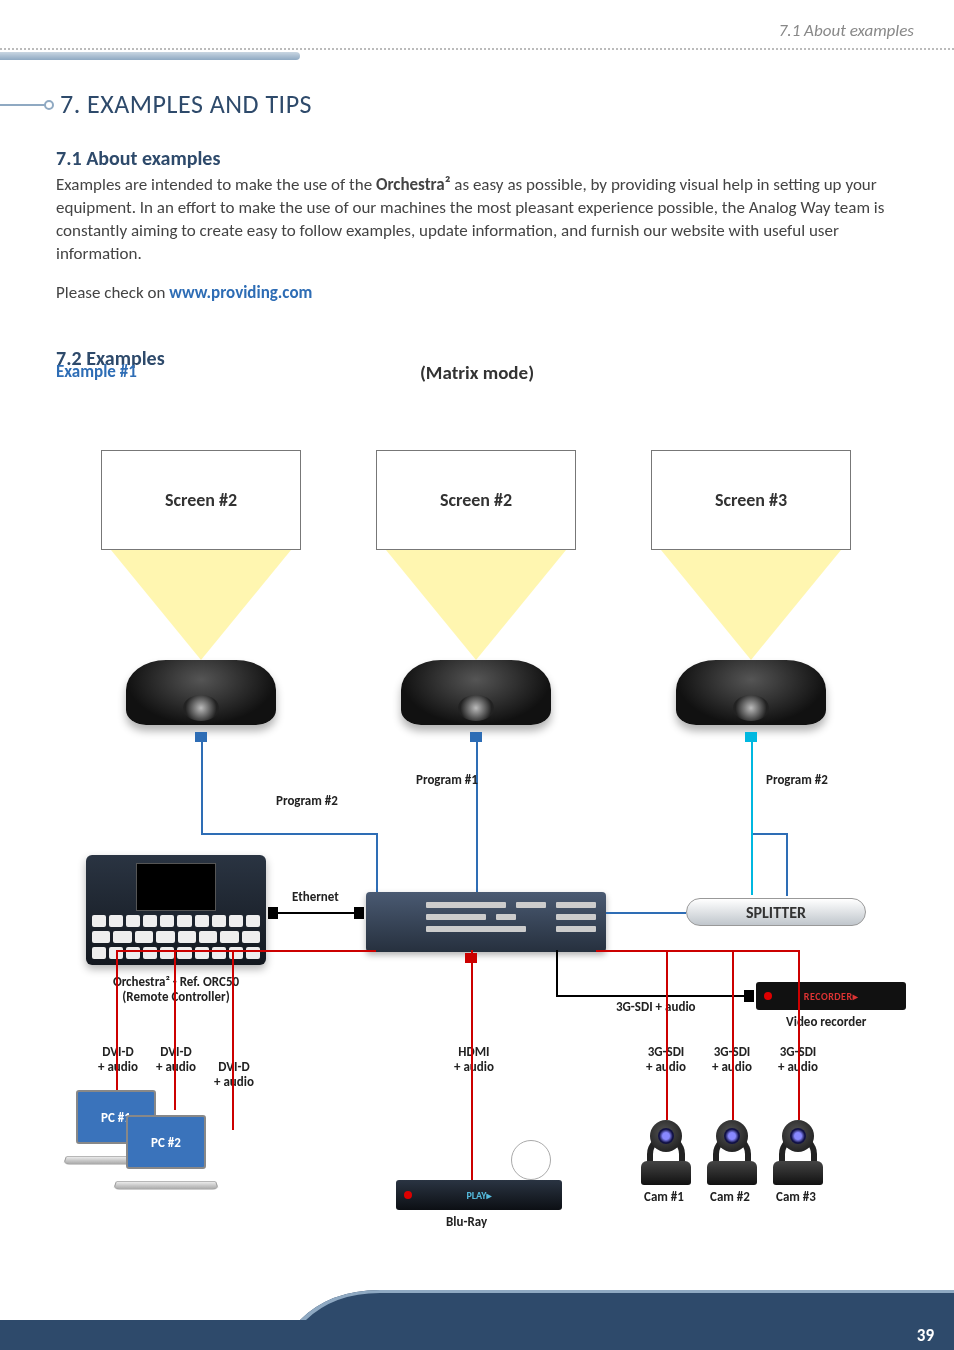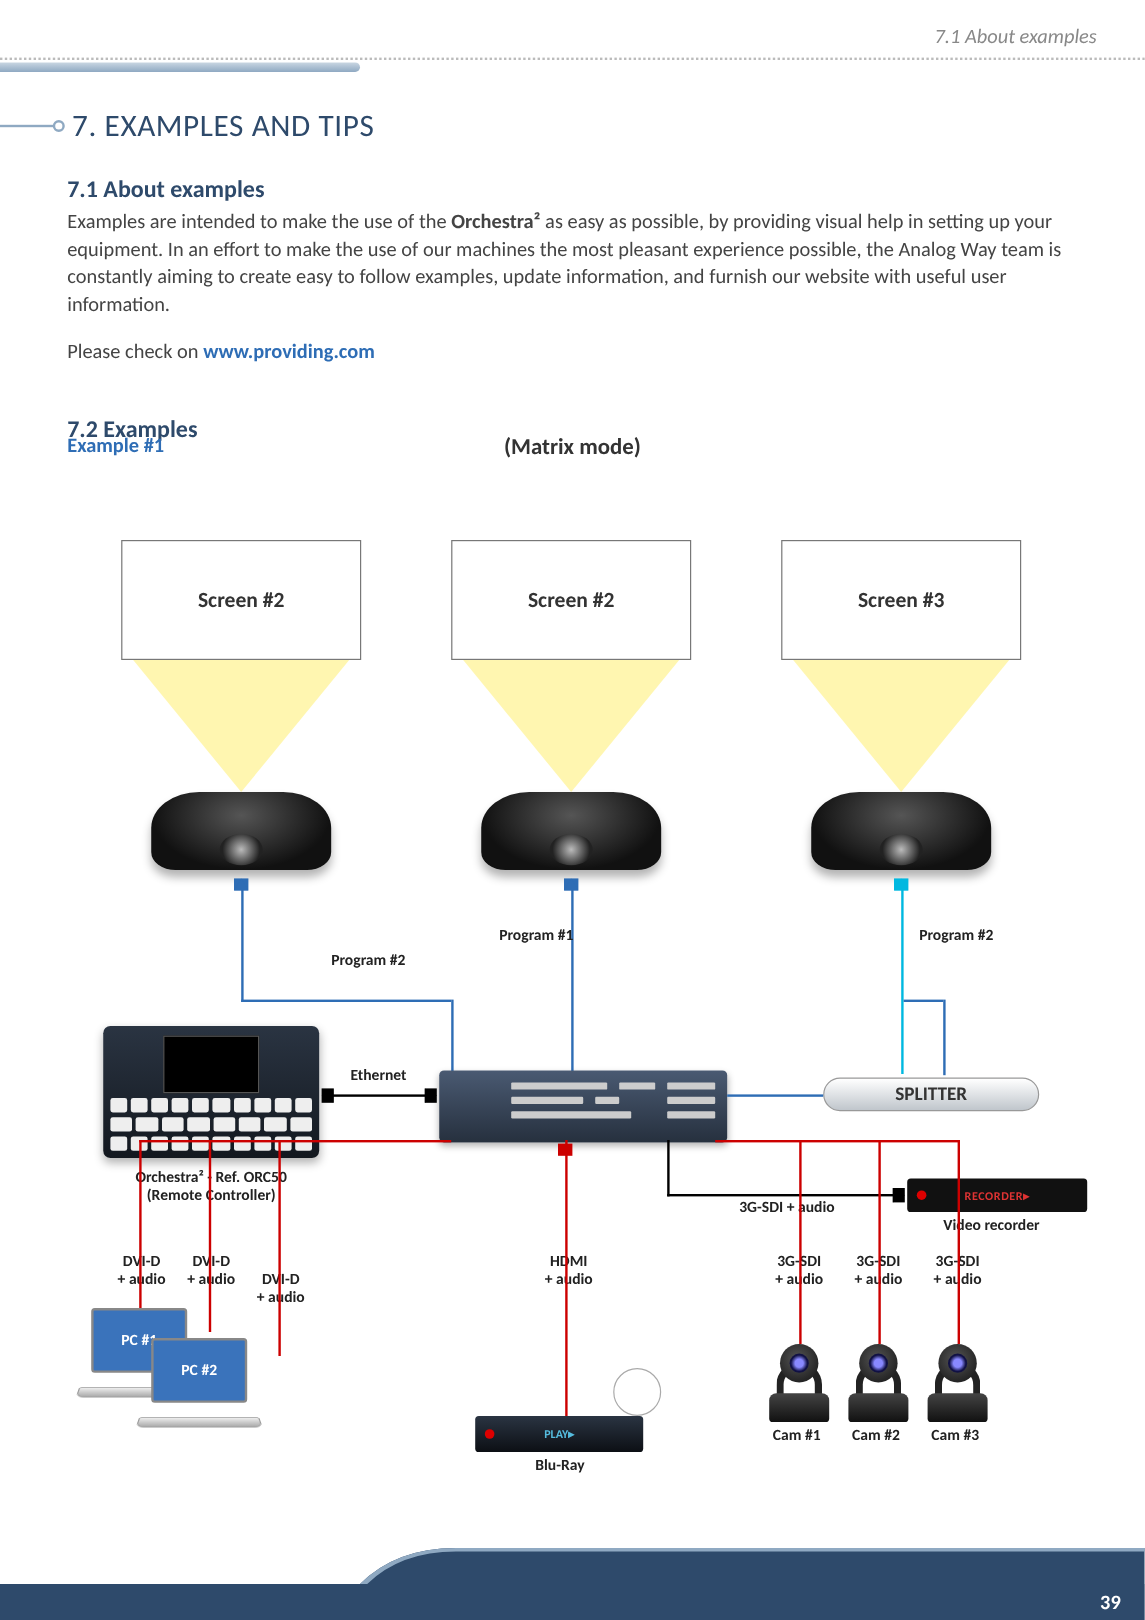--- a/index.html
+++ b/index.html
@@ -28,21 +28,21 @@
   .controller .krow span { flex: 1; background: #eee; border-radius: 2px; }
   .processor { position: absolute; width: 240px; height: 60px; background: linear-gradient(#4a5a72, #26303e); border-radius: 4px; box-shadow: 0 3px 6px rgba(0,0,0,0.3); }
   .processor .slot { position: absolute; background: #ccc; height: 6px; border-radius: 1px; }
   .splitter { position: absolute; width: 180px; height: 28px; background: linear-gradient(#fff, #c0c6cc); border: 1px solid #999; border-radius: 14px; display: flex; align-items: center; justify-content: center; font-size: 16px; font-weight: bold; color: #333; }
   .recorder { position: absolute; width: 150px; height: 28px; background: #111; border-radius: 3px; display: flex; align-items: center; justify-content: center; color: #d33; font-size: 10px; font-weight: bold; letter-spacing: 0.5px; }
   .recorder::before { content:""; position:absolute; left:8px; width:8px; height:8px; background:#d00; border-radius:50%; }
   .laptop { position: absolute; width: 100px; height: 80px; }
   .laptop .lid { position: absolute; top: 0; left: 10px; width: 80px; height: 54px; background: #333; border: 2px solid #888; border-radius: 3px; display: flex; align-items: center; justify-content: center; font-size: 13px; font-weight: bold; }
   .laptop .lid.blue { background: #3a73bb; color: #fff; }
   .laptop .base { position: absolute; bottom: 0; left: 0; width: 100px; height: 14px; background: linear-gradient(#eee, #aaa); border-radius: 2px 2px 6px 6px; border: 1px solid #999; transform: perspective(200px) rotateX(55deg); transform-origin: top; }
-  .bluray { position: absolute; width: 140px; height: 30px; background: linear-gradient(#2a3442, #0c0f14); border-radius: 3px; }
+  .bluray { position: absolute; width: 166px; height: 30px; background: linear-gradient(#2a3442, #0c0f14); border-radius: 3px; }
   .bluray::before { content: ""; position: absolute; left: 8px; top: 50%; transform: translateY(-50%); width: 8px; height: 8px; background: #d00; border-radius: 50%; }
   .bluray .lbl { position: absolute; left: 50%; top: 50%; transform: translate(-50%, -50%); color: #5bd; font-size: 10px; font-weight: bold; }
   .disc { position: absolute; width: 40px; height: 40px; border-radius: 50%; background: radial-gradient(circle, #fff 0 20%, #ddd 20% 25%, conic-gradient(#eee,#ccc,#eee,#ccc,#eee) 25% 100%); border: 1px solid #aaa; }
   .camera { position: absolute; width: 50px; height: 65px; }
   .camera .base { position: absolute; bottom: 0; width: 50px; height: 24px; background: linear-gradient(#444, #111); border-radius: 6px 6px 3px 3px; }
   .camera .arm { position: absolute; bottom: 20px; left: 6px; width: 38px; height: 30px; border: 6px solid #222; border-bottom: none; border-radius: 20px 20px 0 0; }
   .camera .head { position: absolute; top: 0; left: 9px; width: 32px; height: 32px; background: radial-gradient(circle at 45% 40%, #555, #111); border-radius: 50%; }
   .camera .head::after { content: ""; position: absolute; top: 8px; left: 8px; width: 16px; height: 16px; background: radial-gradient(circle, #88f 0 30%, #114 60%); border-radius: 50%; }
   
   .wire { position: absolute; background: transparent; }

